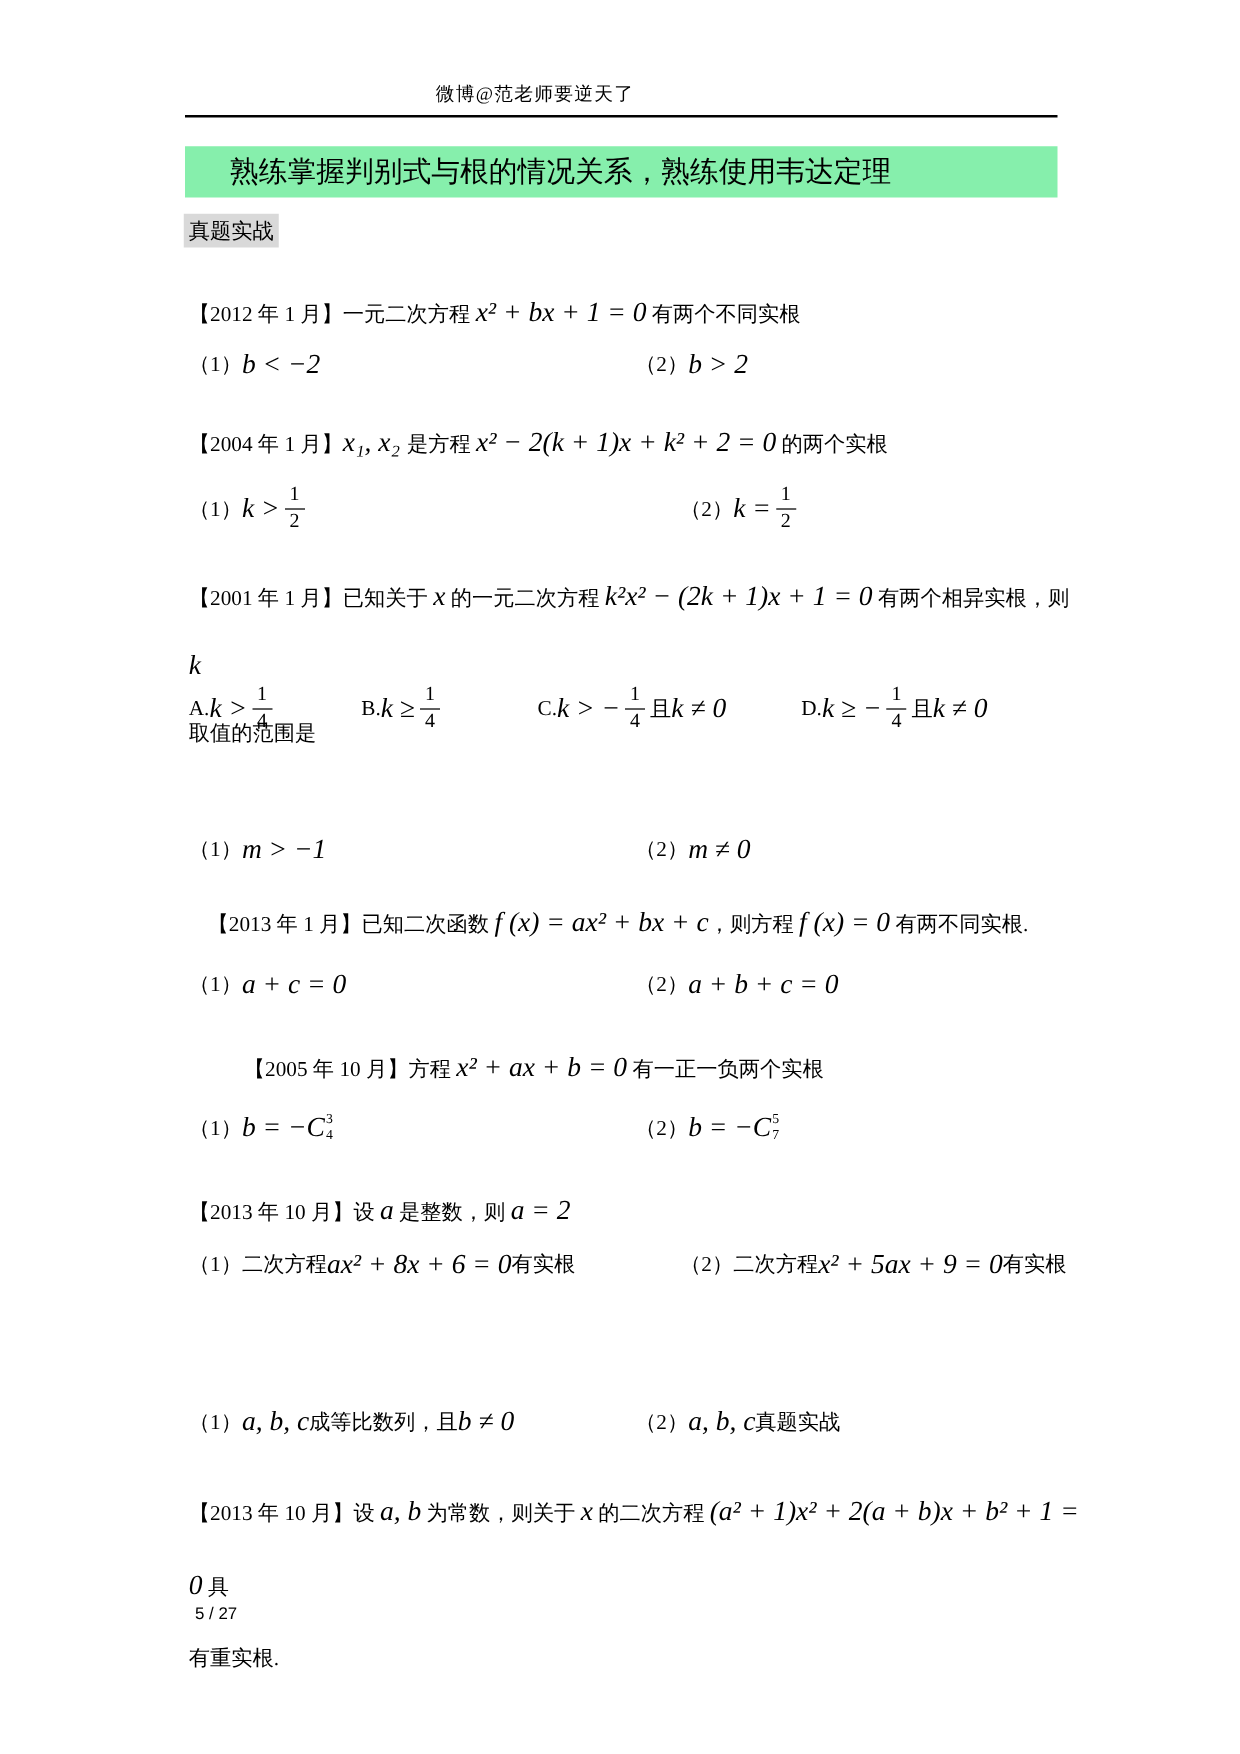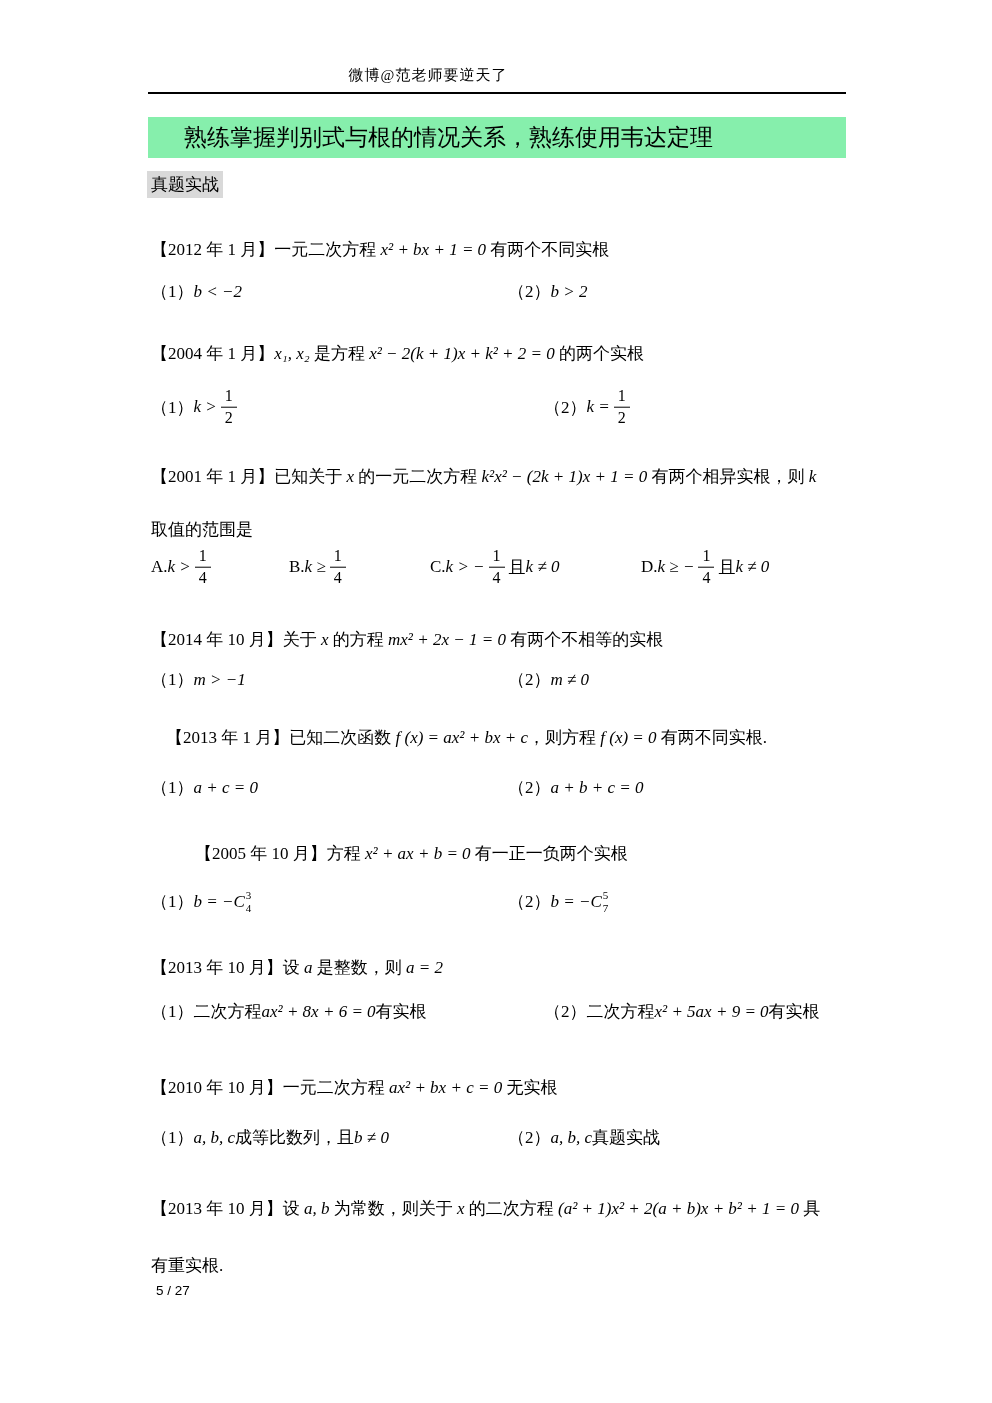--- a/index.html
+++ b/index.html
@@ -17,21 +17,21 @@
   .banner {
     top:117px; left:148px; width:698px; background:#86efac;
     font-size:23px; padding:5px 6px 5px 36px;
   }
   .section-label {
     top:171px; left:147px; background:#d9d9d9;
     font-size:17px; padding:2px 4px; display:inline-block;
   }
 
   .stem { left:151px; width:712px; font-size:17px; line-height:27px; }
-  .math { font-style:italic; font-family:"Liberation Serif","DejaVu Serif",serif; font-size:17px; }
+  .math { font-style:italic; font-family:"Liberation Serif","DejaVu Serif",serif; font-size:22px; }
   .cjk  { font-style:normal; }
 
   .opt-row { left:0; width:992px; }
   .opt {
     position:absolute; top:50%; transform:translateY(-50%);
     display:inline-flex; align-items:center; white-space:nowrap;
     font-size:17px;
   }
   .o1 { left:151px; }
   .o2a { left:508px; }
@@ -148,21 +148,20 @@
         <span class="math">k ≥ −</span>
         <span class="frac">
           <span class="num">1</span>
           <span class="den">4</span>
         </span>
         <span class="cjk">且 </span>
         <span class="math">k ≠ 0</span>
       </span>
   </div>
 
-  <div class="abs stem q4-stem"><span class="cjk">【2014 年 10 月】关于 </span><span class="math">x</span><span class="cjk"> 的方程 </span><span class="math">mx² + 2x − 1 = 0</span><span class="cjk"> 有两个不相等的实根</span></div>
   <div class="abs opt-row q4-opts">
     <span class="opt o1">
         <span class="cjk">（1）</span>
         <span class="math">m &gt; −1</span>
       </span>
     <span class="opt o2a">
         <span class="cjk">（2）</span>
         <span class="math">m ≠ 0</span>
       </span>
   </div>
@@ -212,21 +211,20 @@
         <span class="math">ax² + 8x + 6 = 0</span>
         <span class="cjk"> 有实根</span>
       </span>
     <span class="opt o2b">
         <span class="cjk">（2）二次方程 </span>
         <span class="math">x² + 5ax + 9 = 0</span>
         <span class="cjk"> 有实根</span>
       </span>
   </div>
 
-  <div class="abs stem q8-stem"><span class="cjk">【2010 年 10 月】一元二次方程 </span><span class="math">ax² + bx + c = 0</span><span class="cjk"> 无实根</span></div>
   <div class="abs opt-row q8-opts">
     <span class="opt o1">
         <span class="cjk">（1）</span>
         <span class="math">a, b, c</span>
         <span class="cjk"> 成等比数列，且 </span>
         <span class="math">b ≠ 0</span>
       </span>
     <span class="opt o2a">
         <span class="cjk">（2）</span>
         <span class="math">a, b, c</span>

